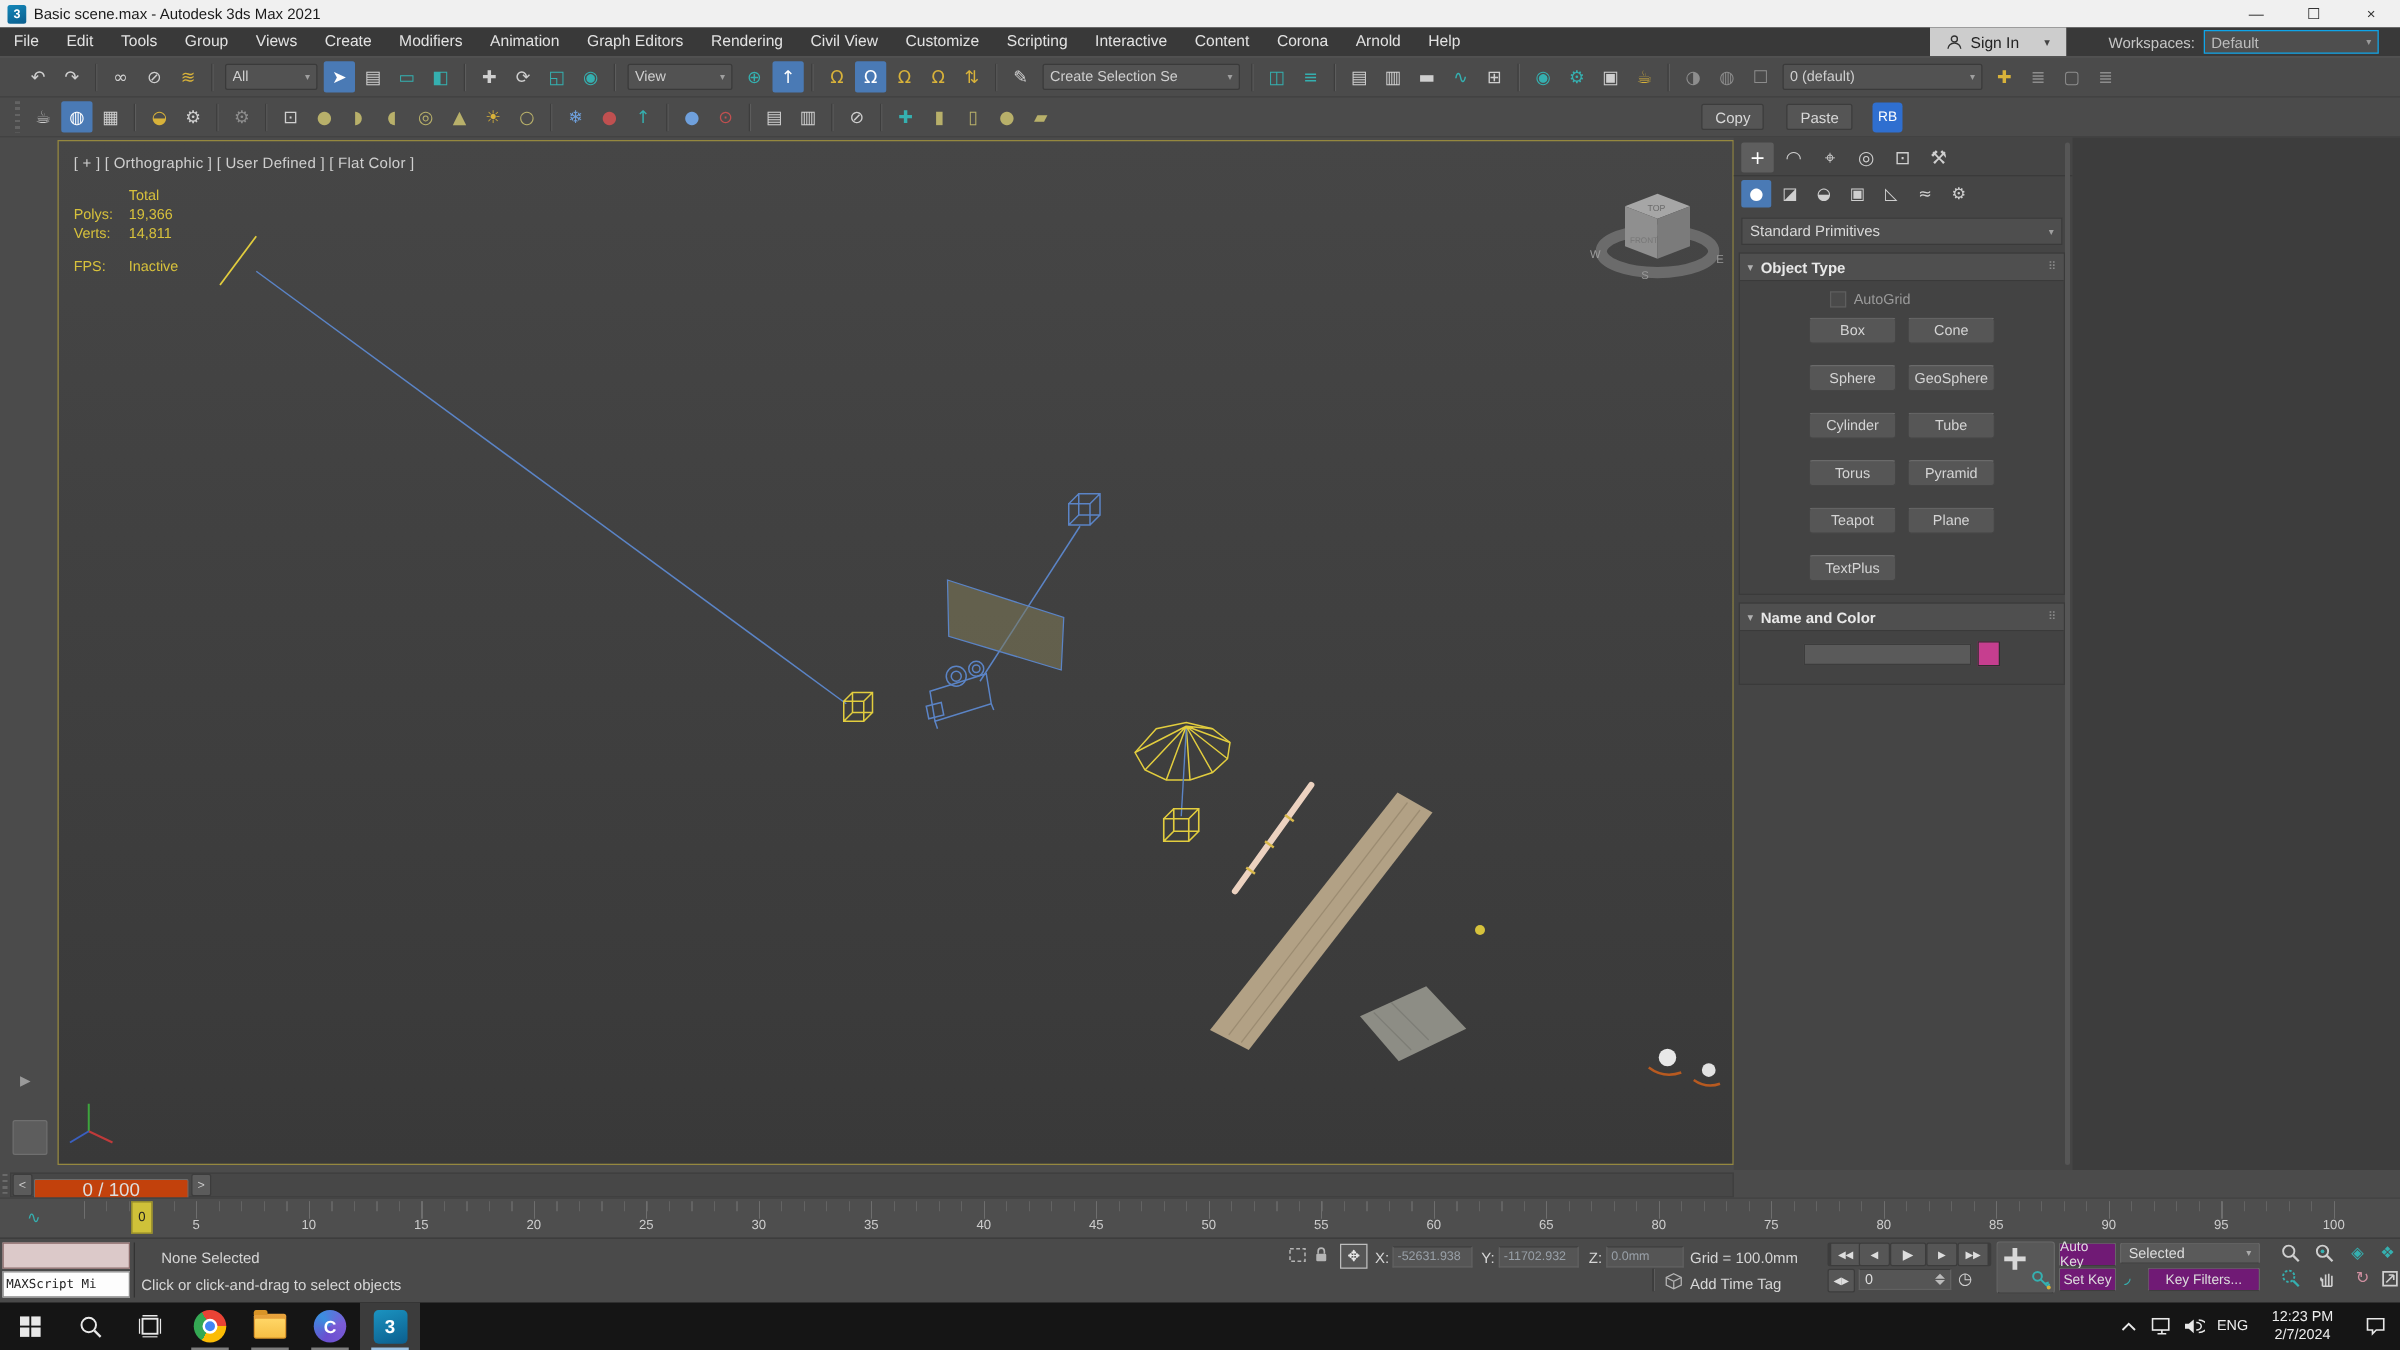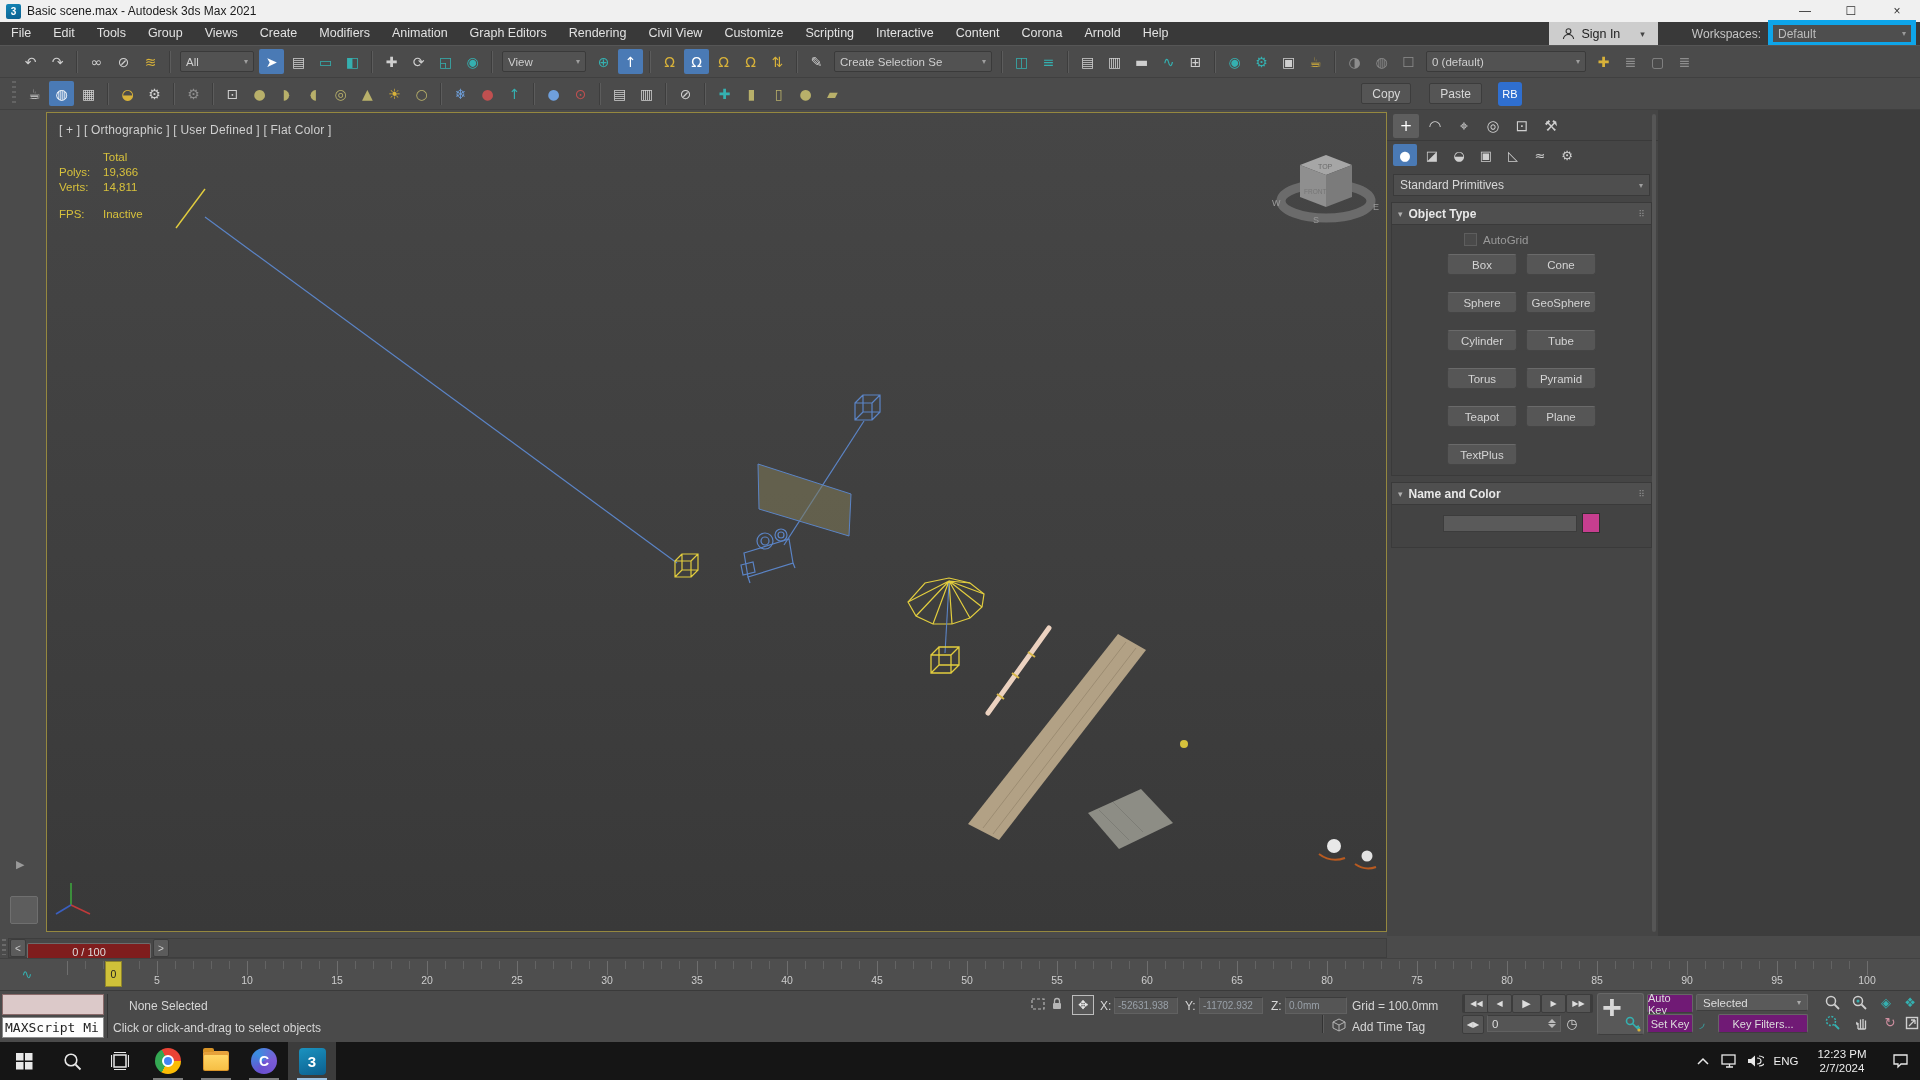--- a/index.html
+++ b/index.html
@@ -12,22 +12,22 @@
   .win-title{font-size:12px;color:#1a1a1a}
   .win-btns{margin-left:auto;display:flex;height:100%}
   .win-btn{width:46px;height:100%;display:flex;align-items:center;justify-content:center;font-size:12px;color:#333}
   
   .menubar{position:absolute;top:22px;left:0;right:0;height:23px;background:#393939;display:flex;align-items:center;border-bottom:1px solid #2e2e2e}
   .menu-item{padding:0 11px;font-size:12.5px;color:#e2e2e2;line-height:23px;white-space:nowrap}
   .mb-spacer{flex:1}
   .signin{height:23px;background:#cdcdcd;display:flex;align-items:center;gap:6px;padding:0 13px;color:#222;font-size:12.5px}
   .signin .chev{font-size:9px;color:#444;margin-left:14px}
   .ws-label{color:#c6c6c6;font-size:12px;margin-left:34px;margin-right:7px}
-  .ws-dd{width:128px;height:17px;background:#4e4e4e;border:5px solid #0ea5e9;color:#bdbdbd;font-size:12px;
-         display:flex;align-items:center;padding:0 5px;margin-right:4px}
+  .ws-dd{width:128px;height:17px;background:#4e4e4e;border:1px solid #0ea5e9;color:#bdbdbd;font-size:12px;
+         display:flex;align-items:center;padding:0 5px;margin-right:17px}
   .ws-dd .dd-arrow{margin-left:auto;font-size:8px;color:#9a9a9a}
   
   .tb{position:absolute;left:0;right:0;background:#4b4b4b;display:flex;align-items:center;gap:2px;padding-left:12px;box-sizing:border-box}
   .tb::before{content:"";width:4px;height:80%;margin-right:4px;
       background:repeating-linear-gradient(#6a6a6a 0 2px,transparent 2px 5px);opacity:.8}
   .tb1{top:45px;height:32px;border-top:1px solid #565656;padding-right:250px}
   .tb2{top:77px;height:33px;border-top:1px solid #404040;border-bottom:1px solid #404040;padding-right:392px}
   .tb-btn{width:25px;height:25px;display:flex;align-items:center;justify-content:center;font-family:"DejaVu Sans",sans-serif;
           font-size:14px;color:#cfcfcf;flex:none;border-radius:2px}
   .tb-sep{width:1px;height:22px;background:#3d3d3d;border-right:1px solid #5c5c5c;margin:0 4px;flex:none}
@@ -85,40 +85,40 @@
   .nc-swatch{width:16px;height:18px;border:1px solid #2e2e2e}
   .void{position:absolute;left:1658px;right:0;top:0;bottom:0;background:#3d3d3d}
   
   .timerow{position:absolute;top:936px;left:0;right:0;height:22px;background:#4b4b4b}
   .timerow::before{content:"";position:absolute;left:2px;top:3px;width:4px;height:16px;
       background:repeating-linear-gradient(#6a6a6a 0 2px,transparent 2px 5px)}
   .time-track{position:absolute;left:8px;top:2px;width:1377px;height:18px;background:#474747;border:1px solid #3e3e3e}
   .t-btn{position:absolute;top:3px;width:14px;height:16px;background:#5b5b5b;border:1px solid #3c3c3c;border-radius:2px;
          color:#ccc;font-size:10px;display:flex;align-items:center;justify-content:center}
   .t-prev{left:10px}.t-next{left:153px}
-  .t-handle{position:absolute;left:27px;top:7px;width:122px;height:16px;background:#7f1d1d;border:1px solid #6c6c6c;
-            border-bottom-color:#3c3c3c;border-radius:2px;color:#ddd;font-size:11px;display:flex;align-items:center;justify-content:center}
+  .t-handle{position:absolute;left:27px;top:7px;width:122px;height:16px;background:#c2410c;border:1px solid #6c6c6c;
+            border-bottom-color:#3c3c3c;border-radius:2px;color:#ddd;font-size:15px;display:flex;align-items:center;justify-content:center}
   
   .rulerrow{position:absolute;top:958px;left:0;right:0;height:32px;background:#4e4e4e;border-top:1px solid #414141}
   .curve-btn{position:absolute;left:16px;top:6px;width:22px;height:18px;color:var(--accent_teal);font-family:"DejaVu Sans",sans-serif;
              font-size:13px;display:flex;align-items:center;justify-content:center}
   .ruler-ticks{position:absolute;left:46px;right:36px;top:0;height:32px;
     background-image:
       repeating-linear-gradient(90deg,#6e6e6e 0 1px,transparent 1px 90px),
       repeating-linear-gradient(90deg,#636363 0 1px,transparent 1px 18px);
     background-size:1812px 14px,1812px 8px;background-position:21px 2px,21px 2px;background-repeat:no-repeat}
   .rl{position:absolute;top:15px;transform:translateX(-50%);font-size:10.5px;color:#cdcdcd}
   .frame-marker{position:absolute;left:59px;top:2px;width:17px;height:26px;background:#cfc139;border:1px solid #8f852a;
                 color:#222;font-size:10.5px;display:flex;align-items:center;justify-content:center;box-sizing:border-box}
   
   .statusbar{position:absolute;top:990px;left:0;right:0;height:52px;background:#4a4a4a;border-top:1px solid #3a3a3a}
   .sb{position:absolute}
   .listener{left:2px;top:3px;width:102px;border-right:1px solid #333;padding-right:3px}
   .lst-pink{height:19px;background:#dcc9c9;border:1px solid #8a6a6a;margin-bottom:2px}
-  .lst-white{height:19px;background:#fdfdfd;border:1px solid #8a8a8a;font-family:"DejaVu Sans Mono",monospace;font-size:13px;
+  .lst-white{height:19px;background:#fdfdfd;border:1px solid #8a8a8a;font-family:"DejaVu Sans Mono",monospace;font-size:10px;
              color:#222;display:flex;align-items:center;padding:0 2px;white-space:nowrap;overflow:hidden}
   .sb-text{font-size:12px;color:#d6d6d6;white-space:nowrap}
   .sb-field{height:15px;background:#555;border:1px solid #616161;border-top-color:#3c3c3c;color:#99a0a8;font-size:10px;
             padding:0 3px;overflow:hidden;white-space:nowrap;display:flex;align-items:center}
   .gizmo-btn{width:20px;height:18px;border:1px solid #bdbdbd;background:#565656;color:#e8e8e8;font-size:12px;
              display:flex;align-items:center;justify-content:center;font-family:"DejaVu Sans",sans-serif}
   .vdiv{width:1px;background:#333;border-right:1px solid #5c5c5c}
   .pb-btn{width:23px;height:17px;background:#565656;border:1px solid #3c3c3c;border-radius:2px;color:#ddd;
           font-size:8px;display:flex;align-items:center;justify-content:center;font-family:"DejaVu Sans",sans-serif}
   .pb-play{width:27px;font-size:11px}

